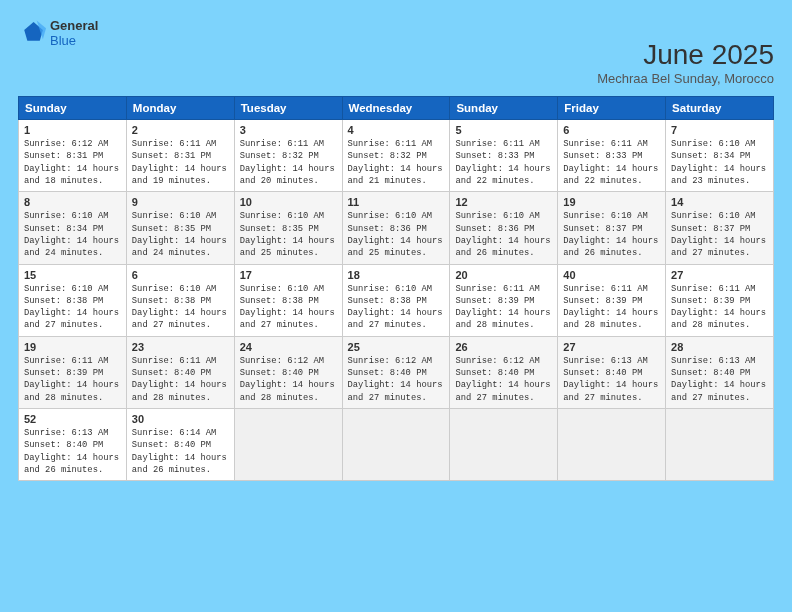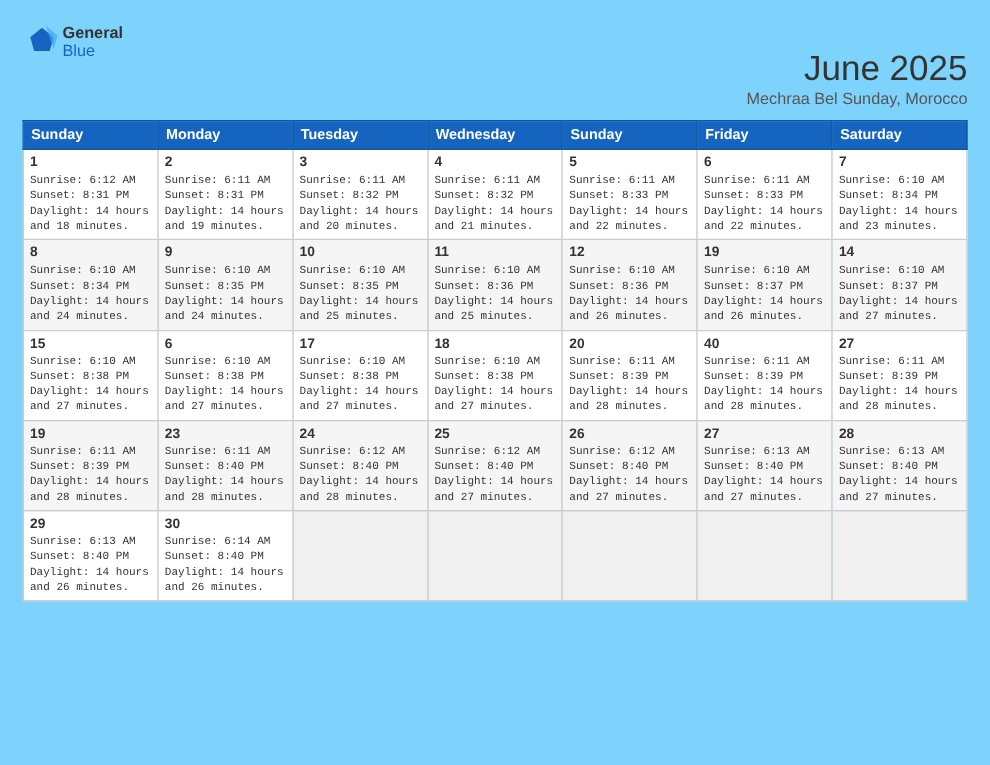--- a/index.html
+++ b/index.html
@@ -151,21 +151,21 @@
         <tr>
           <td><span class="day-num">19</span><span class="cell-text">Sunrise: 6:11 AM<br>Sunset: 8:39 PM<br>Daylight: 14 hours and 28 minutes.</span></td>
           <td><span class="day-num">23</span><span class="cell-text">Sunrise: 6:11 AM<br>Sunset: 8:40 PM<br>Daylight: 14 hours and 28 minutes.</span></td>
           <td><span class="day-num">24</span><span class="cell-text">Sunrise: 6:12 AM<br>Sunset: 8:40 PM<br>Daylight: 14 hours and 28 minutes.</span></td>
           <td><span class="day-num">25</span><span class="cell-text">Sunrise: 6:12 AM<br>Sunset: 8:40 PM<br>Daylight: 14 hours and 27 minutes.</span></td>
           <td><span class="day-num">26</span><span class="cell-text">Sunrise: 6:12 AM<br>Sunset: 8:40 PM<br>Daylight: 14 hours and 27 minutes.</span></td>
           <td><span class="day-num">27</span><span class="cell-text">Sunrise: 6:13 AM<br>Sunset: 8:40 PM<br>Daylight: 14 hours and 27 minutes.</span></td>
           <td><span class="day-num">28</span><span class="cell-text">Sunrise: 6:13 AM<br>Sunset: 8:40 PM<br>Daylight: 14 hours and 27 minutes.</span></td>
         </tr>
         <tr>
-          <td><span class="day-num">29</span><span class="cell-text">Sunrise: 6:13 AM<br>Sunset: 8:40 PM<br>Daylight: 14 hours and 26 minutes.</span></td>
+          <td><span class="day-num">52</span><span class="cell-text">Sunrise: 6:13 AM<br>Sunset: 8:40 PM<br>Daylight: 14 hours and 26 minutes.</span></td>
           <td><span class="day-num">30</span><span class="cell-text">Sunrise: 6:14 AM<br>Sunset: 8:40 PM<br>Daylight: 14 hours and 26 minutes.</span></td>
           <td class="empty-cell"></td>
           <td class="empty-cell"></td>
           <td class="empty-cell"></td>
           <td class="empty-cell"></td>
           <td class="empty-cell"></td>
         </tr>
       </tbody>
   </table>
 </div>

